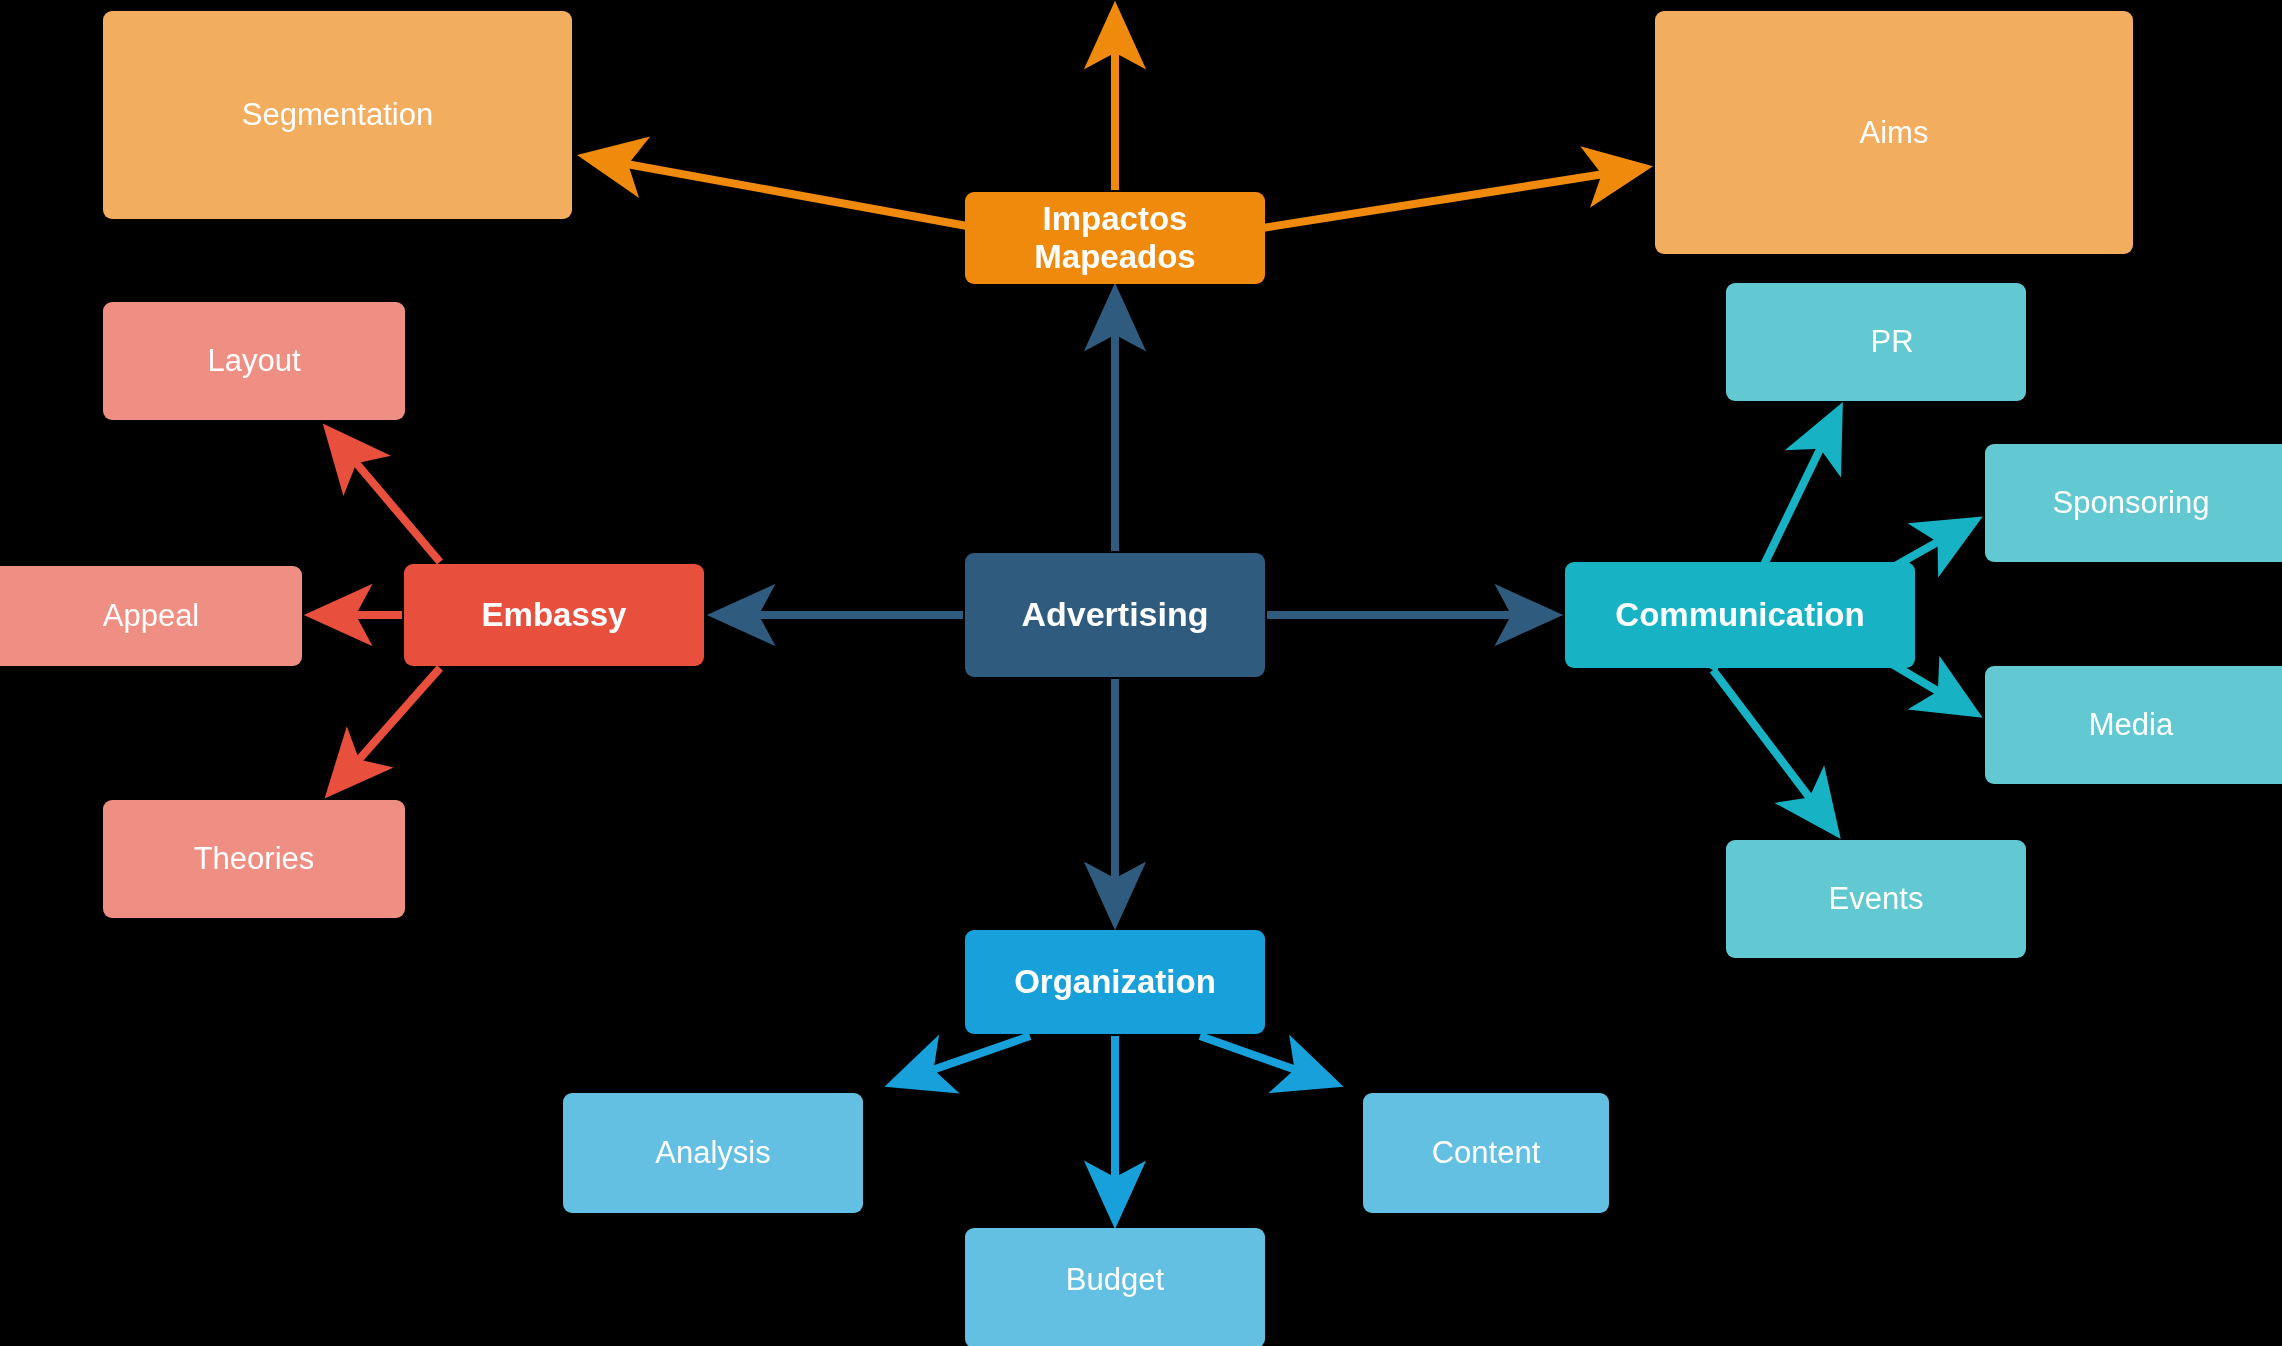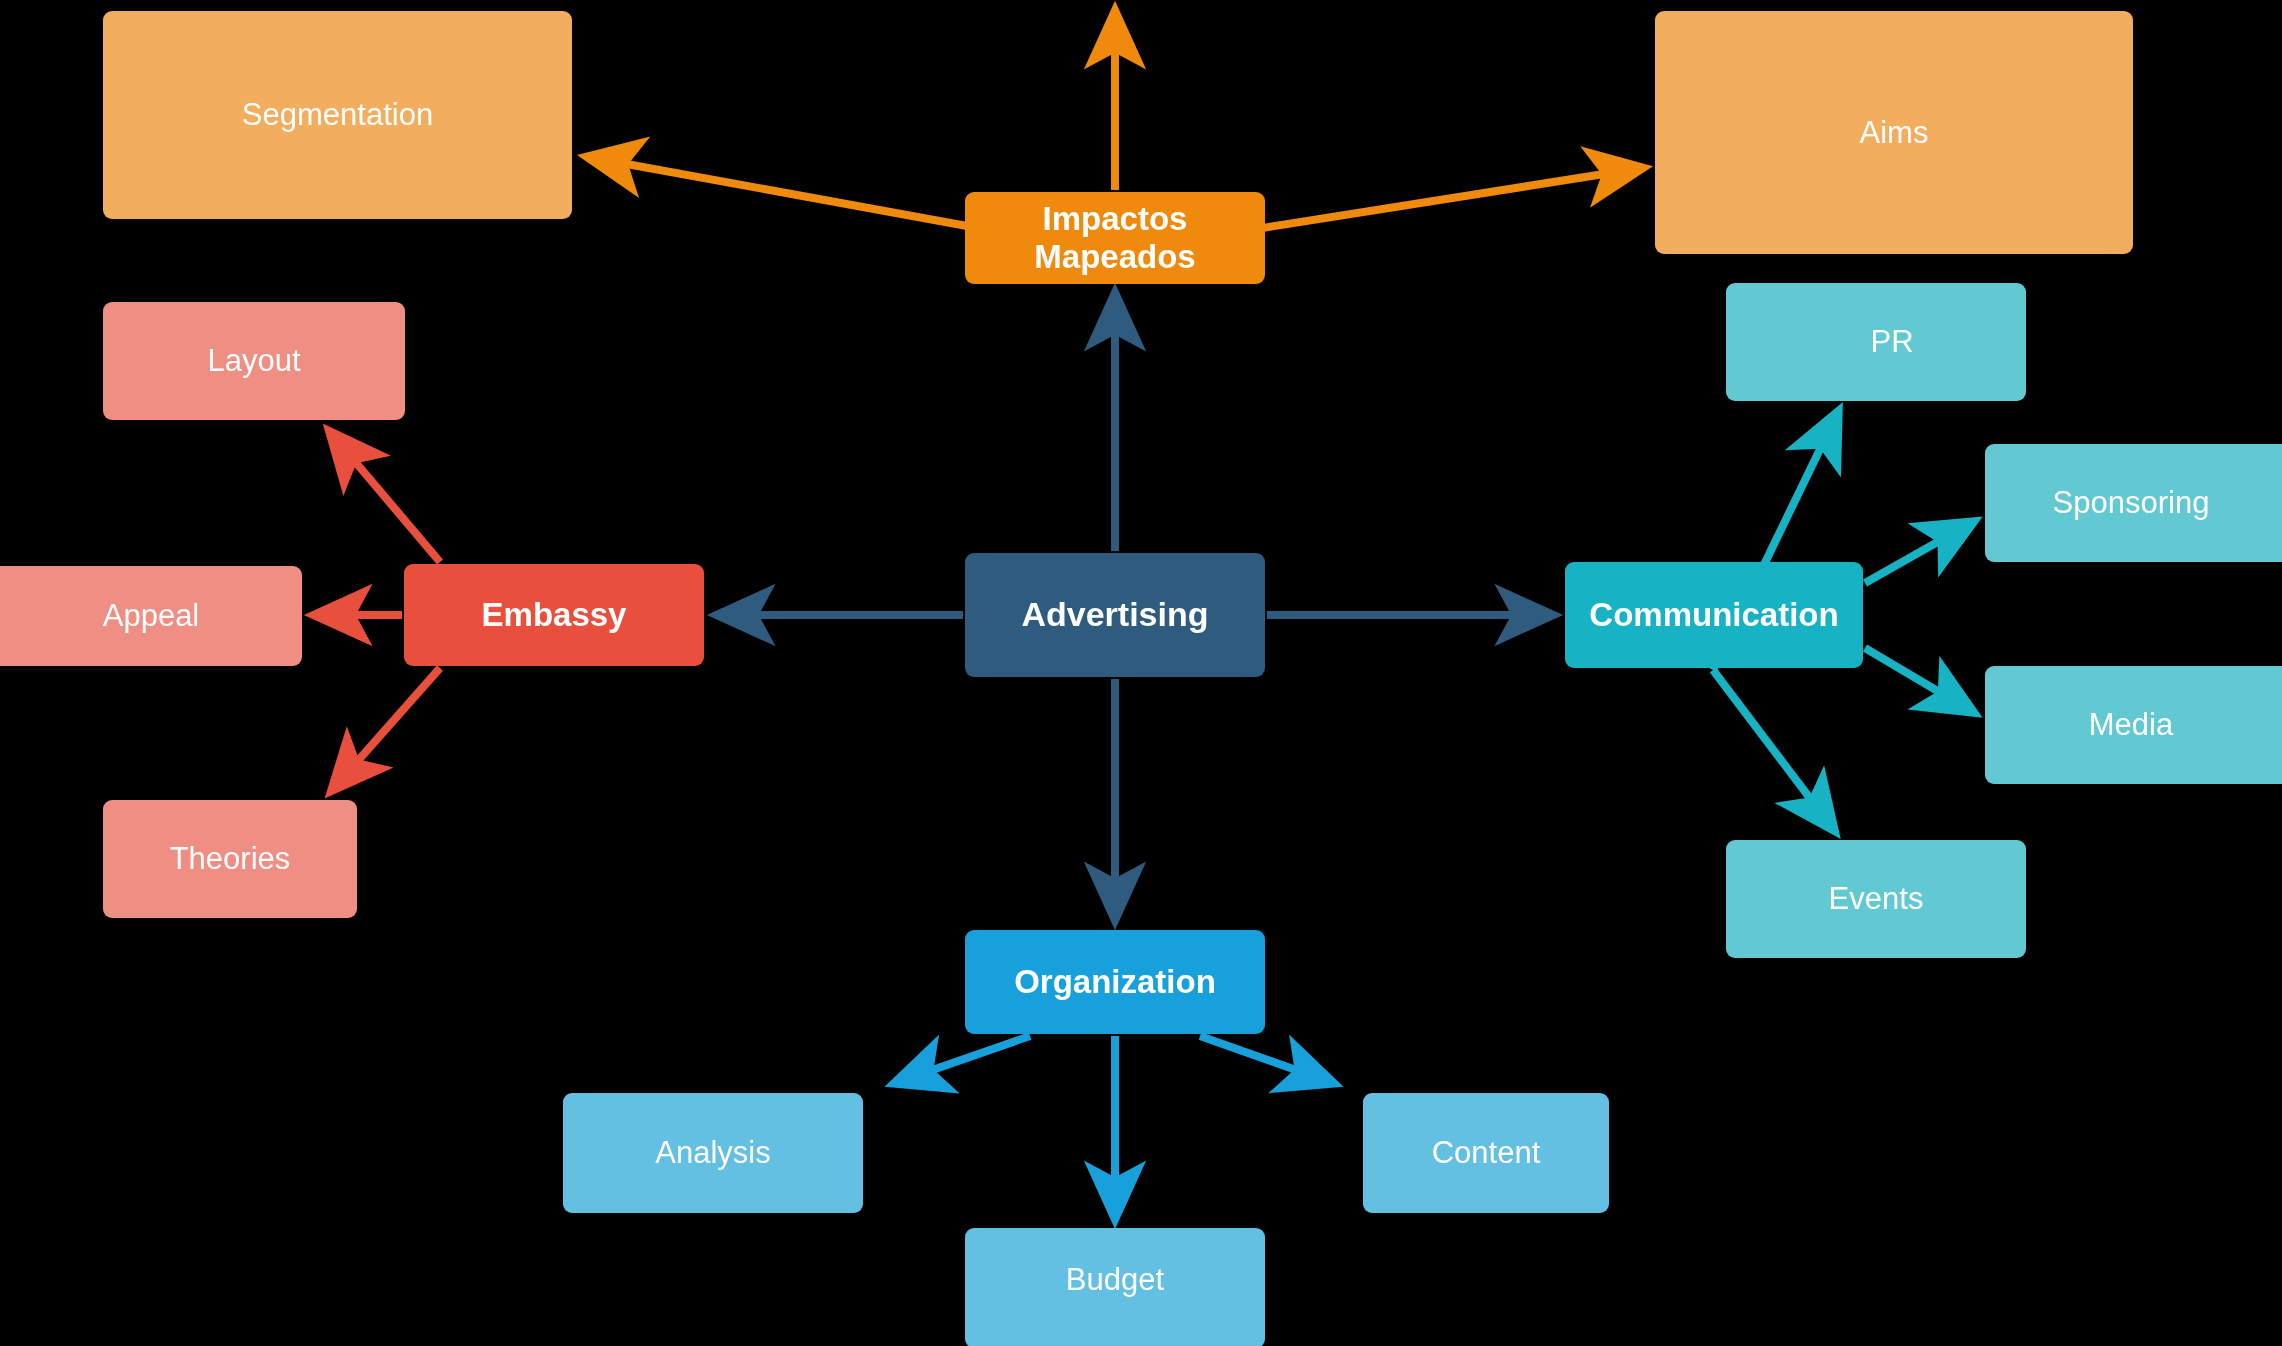--- a/index.html
+++ b/index.html
@@ -130,29 +130,29 @@
   </div>
 
   <div class="node lvl1" style="left:404px; top:564px; width:300px; height:102px; background:#e8503d;">
     <span class="label">Embassy</span>
   </div>
 
   <div class="node root" style="left:965px; top:553px; width:300px; height:124px; background:#2f5b7e;">
     <span class="label">Advertising</span>
   </div>
 
-  <div class="node lvl1" style="left:1565px; top:562px; width:298px; height:106px; background:#17b3c4;justify-content:center;">
+  <div class="node lvl1" style="left:1565px; top:562px; width:350px; height:106px; background:#17b3c4;justify-content:center;">
     <span class="label">Communication</span>
   </div>
 
   <div class="node lvl2" style="left:1985px; top:666px; width:320px; height:118px; background:#62c9d3;">
     <span class="label" style="transform:translateX(-14px);">Media</span>
   </div>
 
-  <div class="node lvl2" style="left:103px; top:800px; width:254px; height:118px; background:#ef8e82;">
+  <div class="node lvl2" style="left:103px; top:800px; width:302px; height:118px; background:#ef8e82;">
     <span class="label">Theories</span>
   </div>
 
   <div class="node lvl2" style="left:1726px; top:840px; width:300px; height:118px; background:#62c9d3;">
     <span class="label">Events</span>
   </div>
 
   <div class="node lvl1" style="left:965px; top:930px; width:300px; height:104px; background:#18a0db;">
     <span class="label">Organization</span>
   </div>

